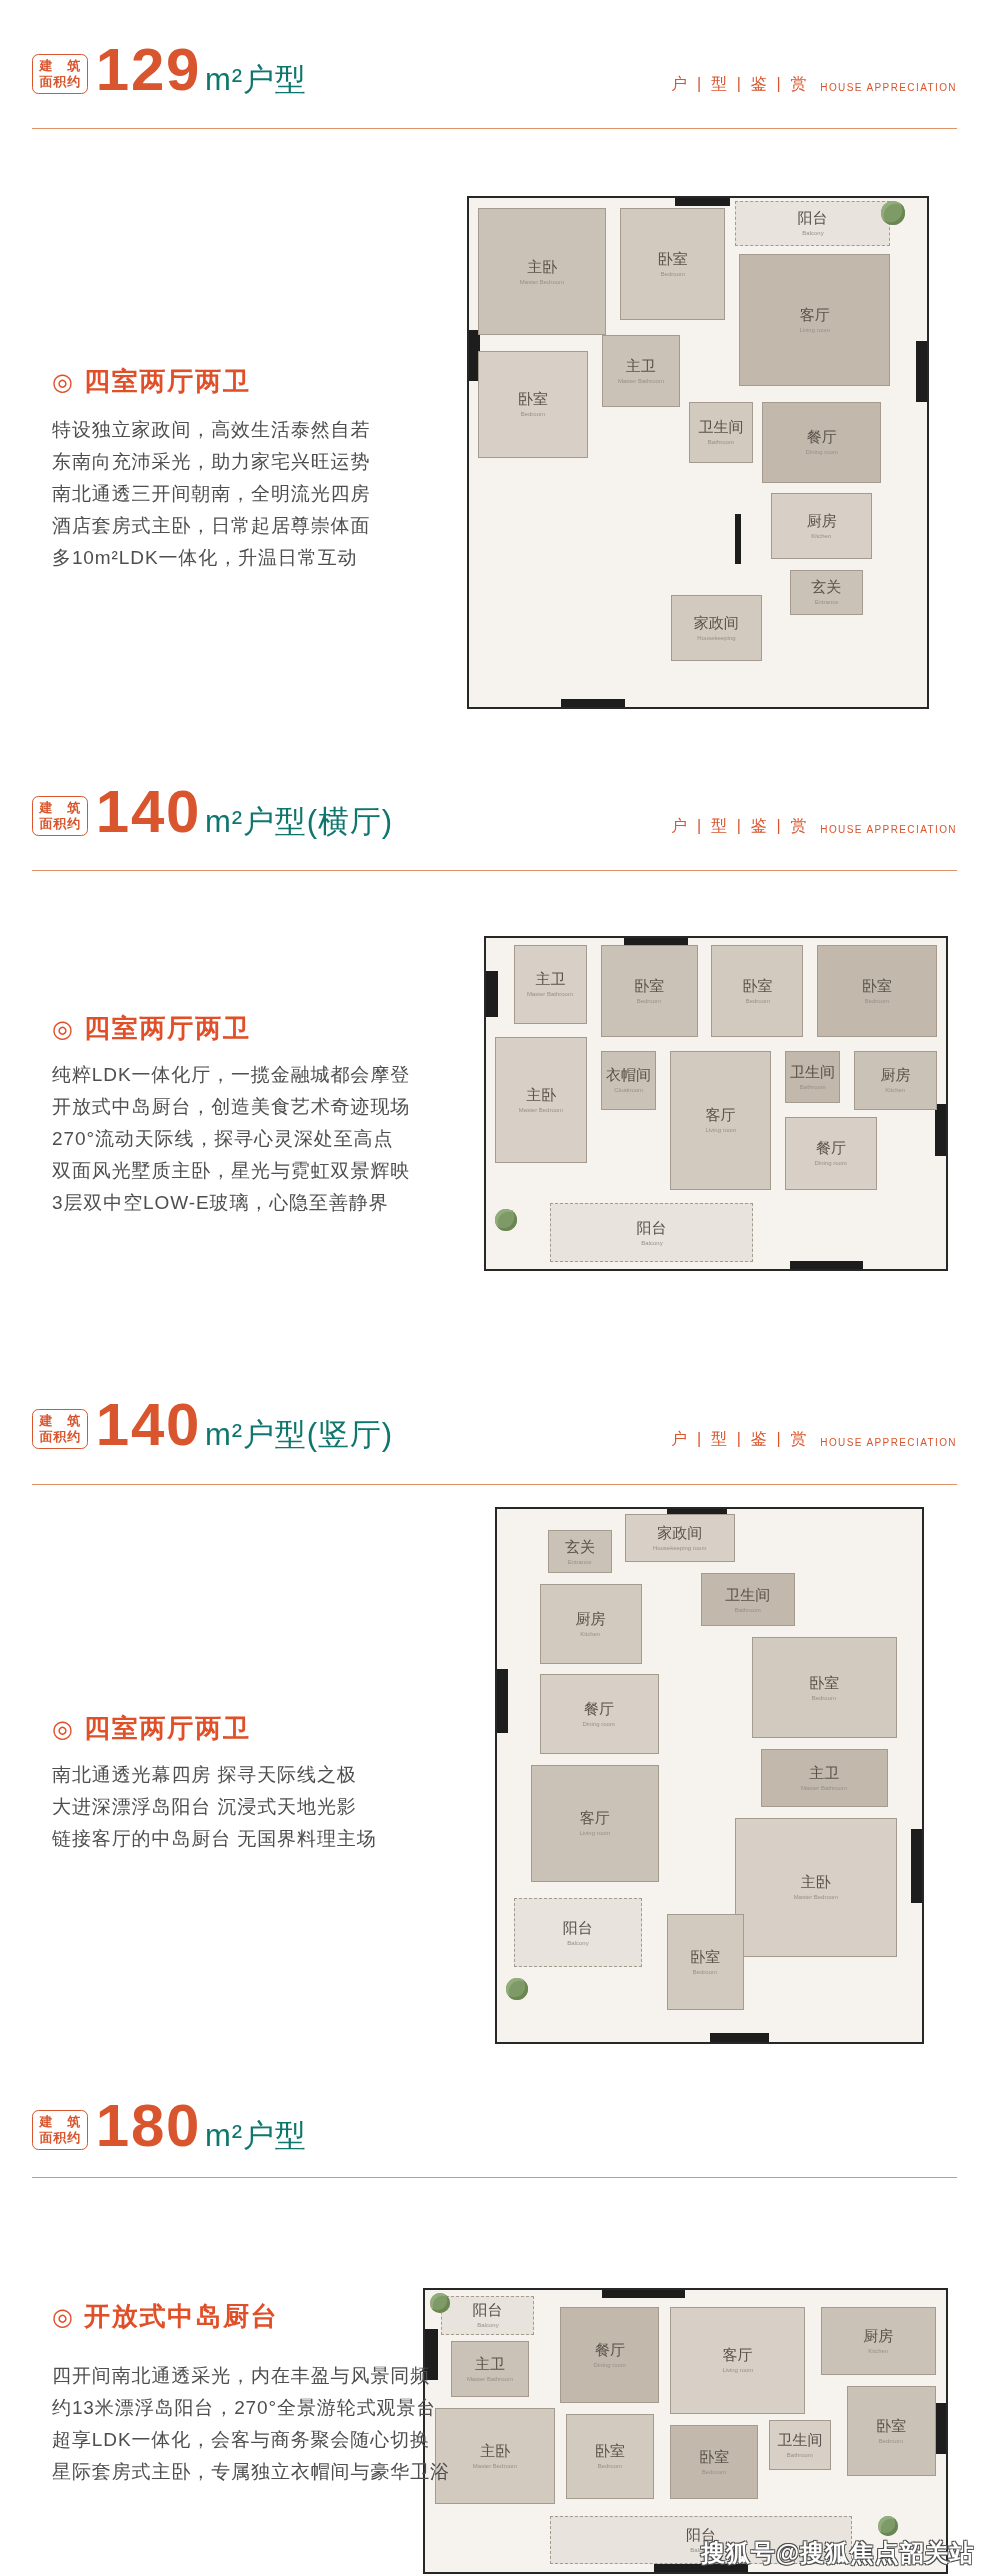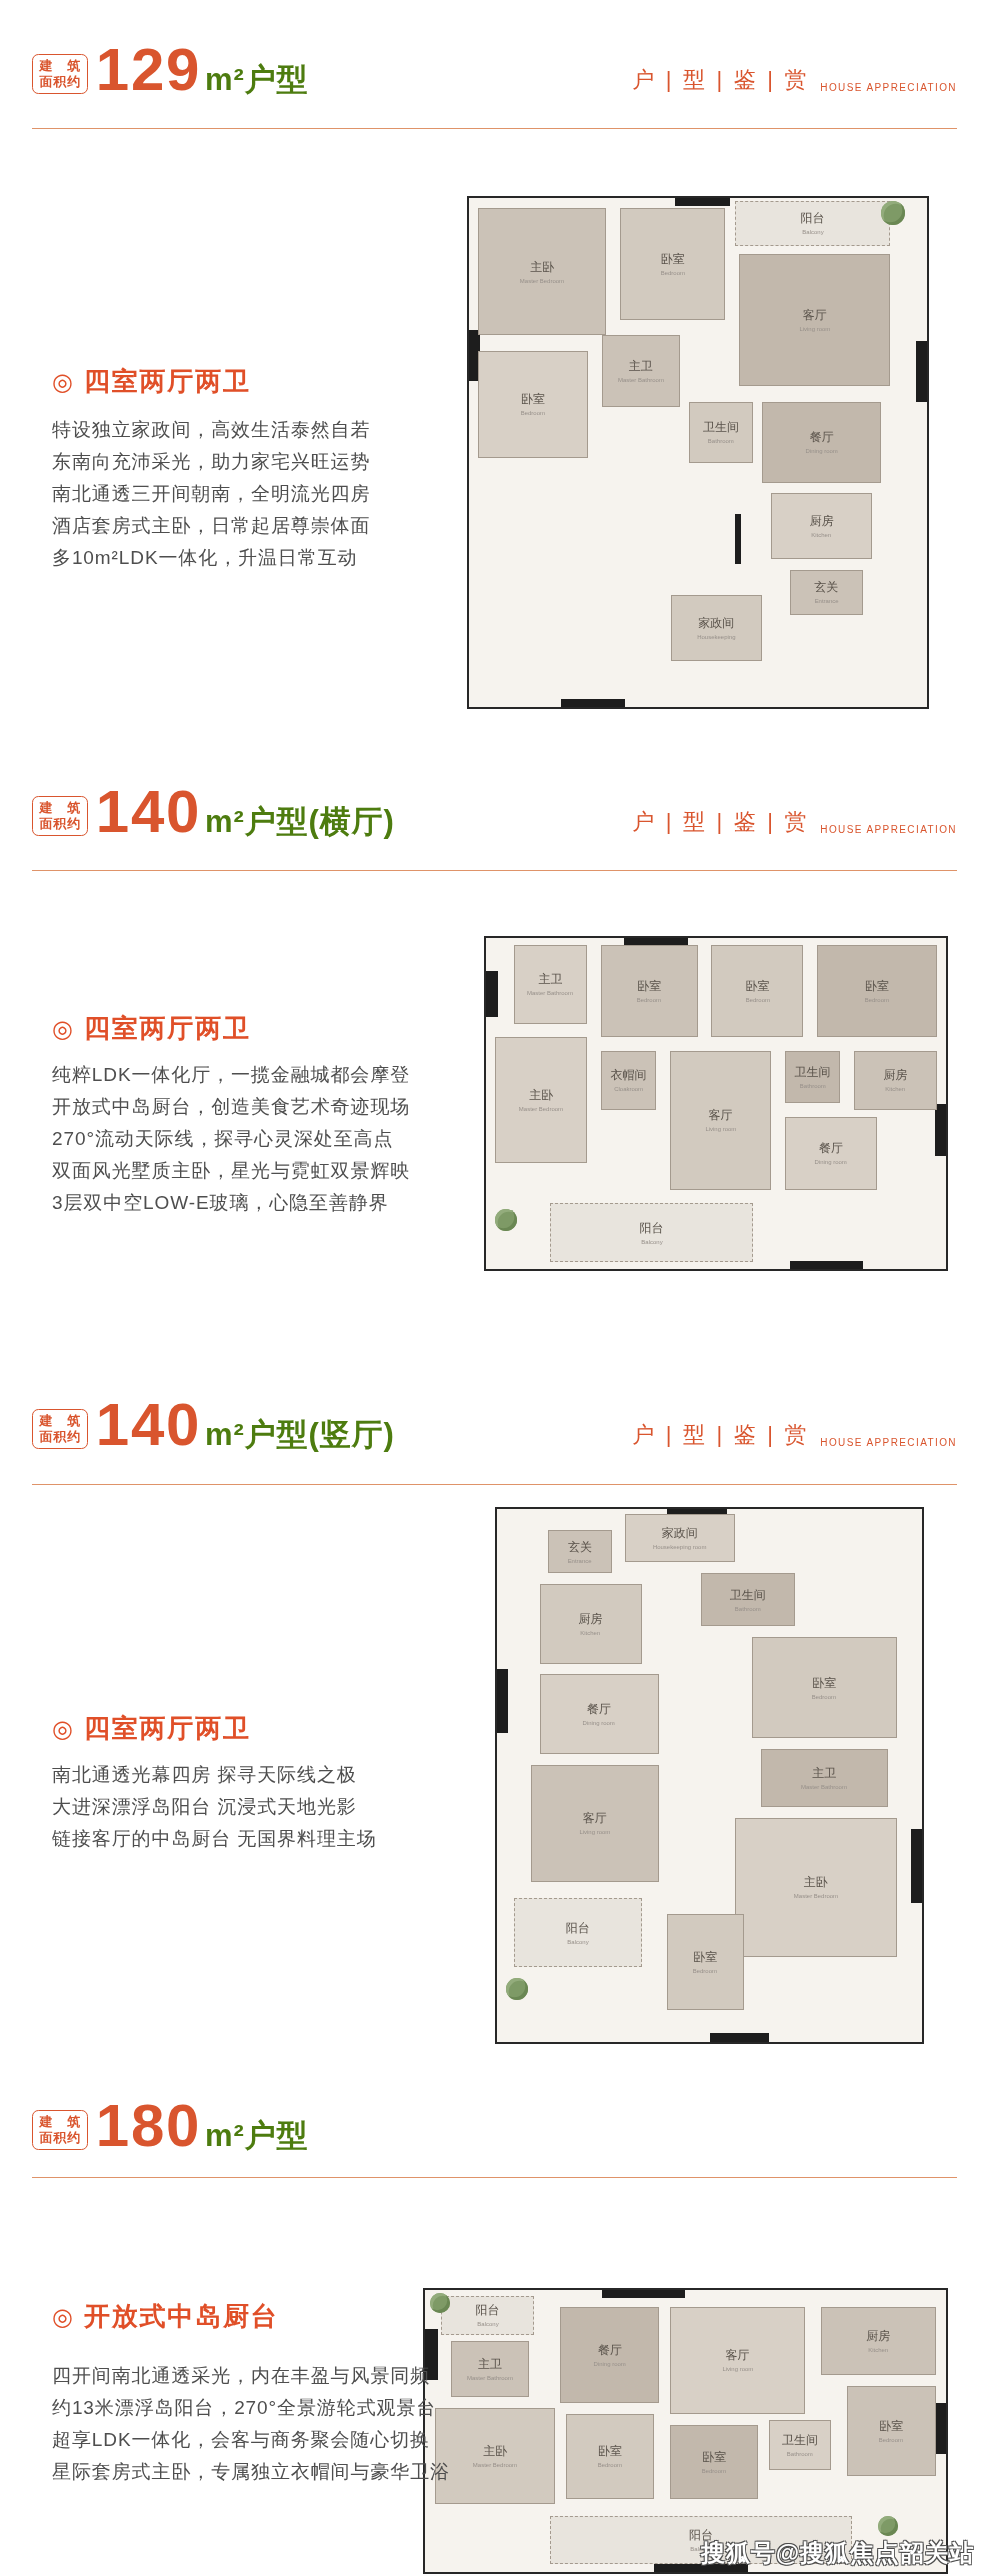--- a/index.html
+++ b/index.html
@@ -19,46 +19,46 @@
     color:#d9552e; padding:2.7px 6.4px; margin-bottom:2.7px;
     display:flex; flex-direction:column; line-height:1.25;
     font-size:13px; font-weight:bold; letter-spacing:0.9px;
   }
   .area-badge .l1 { display:flex; justify-content:space-between; }
   .area-num {
     color:#d9552e; font-size:60px; line-height:0.88; font-weight:bold;
     margin-left:7.3px; letter-spacing:1.8px;
   }
   .area-unit {
-    color:#4d7c0f; font-size:31px; font-weight:bold; line-height:1;
+    color:#0f766e; font-size:31px; font-weight:normal; line-height:1;
     margin-left:3.7px; margin-bottom:1.8px; letter-spacing:0.9px;
   }
   .right-tag { margin-left:auto; display:flex; align-items:flex-end; margin-bottom:1.8px; }
-  .tag-cn { color:#d9552e; font-size:22px; letter-spacing:2.7px; }
+  .tag-cn { color:#d9552e; font-size:16px; letter-spacing:2.7px; }
   .tag-en { color:#d9552e; font-size:10px; letter-spacing:1.4px; margin-left:11px; margin-bottom:1.8px; }
   .divider { position:absolute; left:32px; width:925px; height:0.9px; background:#d9804f; opacity:0.85; }
 
   
   .sec-title {
     position:absolute; left:52px; display:flex; align-items:center;
     color:#e04f28; font-size:26px; font-weight:bold; letter-spacing:1.8px;
   }
   .sec-title .ring { font-size:24px; font-weight:normal; margin-right:9.2px; }
   .para { position:absolute; left:52px; }
   .para-line { font-size:19px; color:#4e4e4e; letter-spacing:0.9px; line-height:32px; white-space:nowrap; }
 
   
   .plan { position:absolute; background:#f6f3ee; border:2.7px solid #272727; }
   .room {
     position:absolute; border:0.9px solid #a49a8e;
     display:flex; flex-direction:column; align-items:center; justify-content:center;
     overflow:hidden;
   }
   .room.balcony { border-style:dashed; }
-  .room .cn { font-size:12px; color:#59524a; white-space:nowrap; }
+  .room .cn { font-size:15px; color:#59524a; white-space:nowrap; }
   .room .en { font-size:7.3px; color:#97908a; white-space:nowrap; transform:scale(0.82); }
   .wall { position:absolute; background:#1d1d1d; }
   .plant { position:absolute; border-radius:50%; background:#7e9a66; box-shadow:inset -2.7px -2.7px 0 #6a8753, inset 2.7px 2.7px 0 #93ac7c; }
 
   
   .watermark {
     position:absolute; right:14.7px; top:2537px;
     font-size:24px; font-weight:bold; letter-spacing:0.9px;
     color:#ffffff;
     text-shadow:0.9px 0.9px 0 #4e4e4e, -0.9px -0.9px 0 #4e4e4e, 0.9px -0.9px 0 #4e4e4e, -0.9px 0.9px 0 #4e4e4e;

